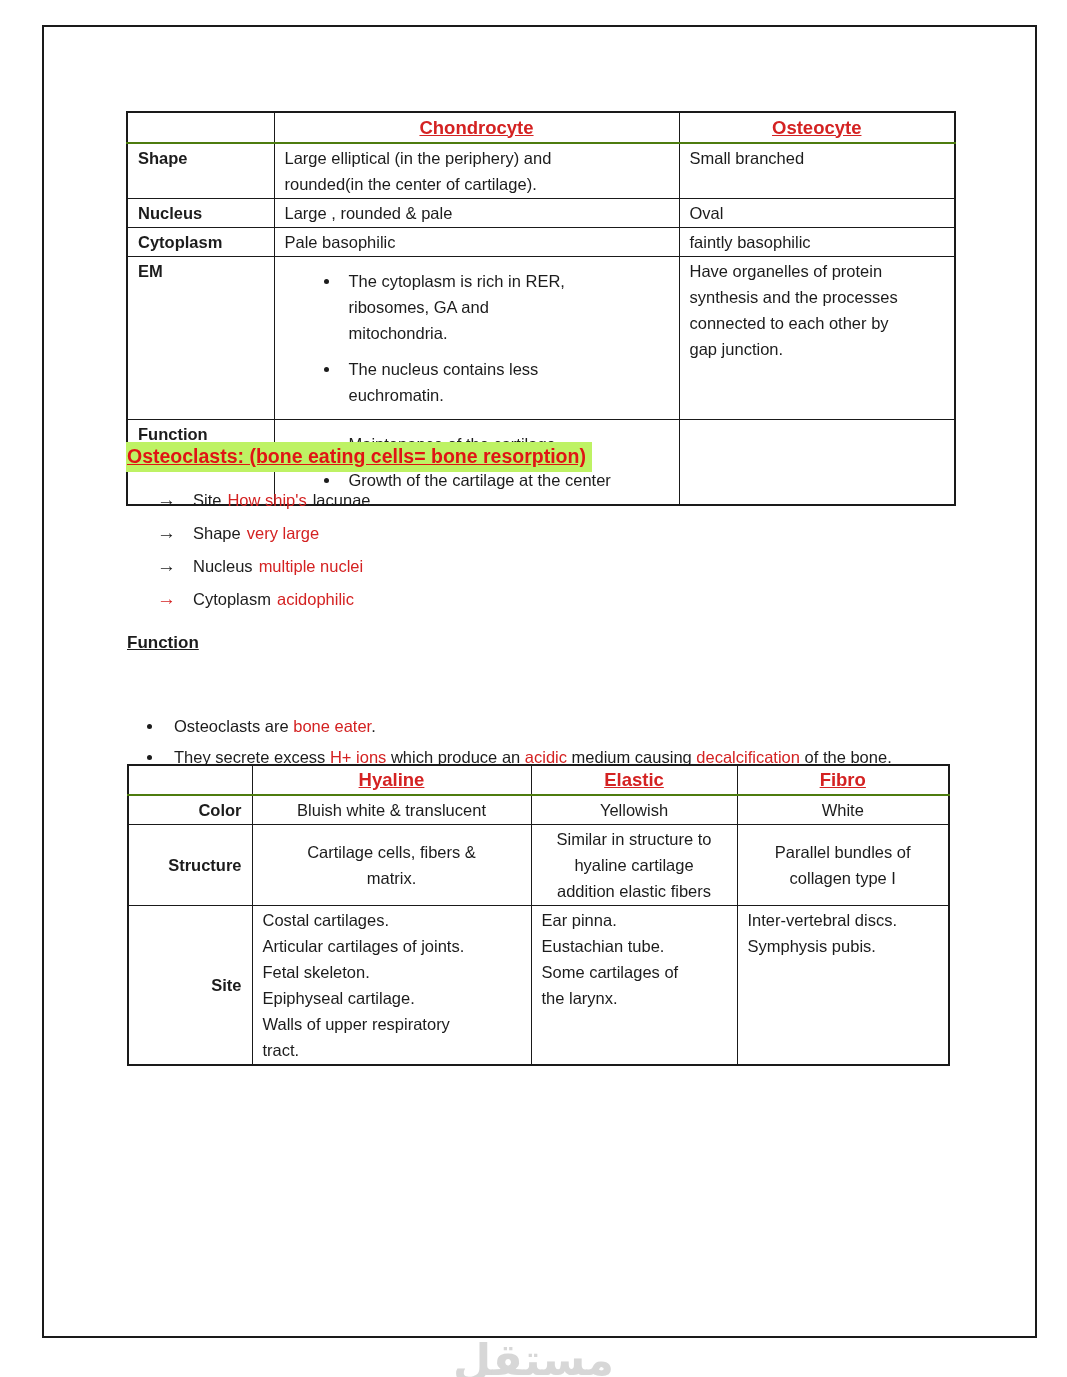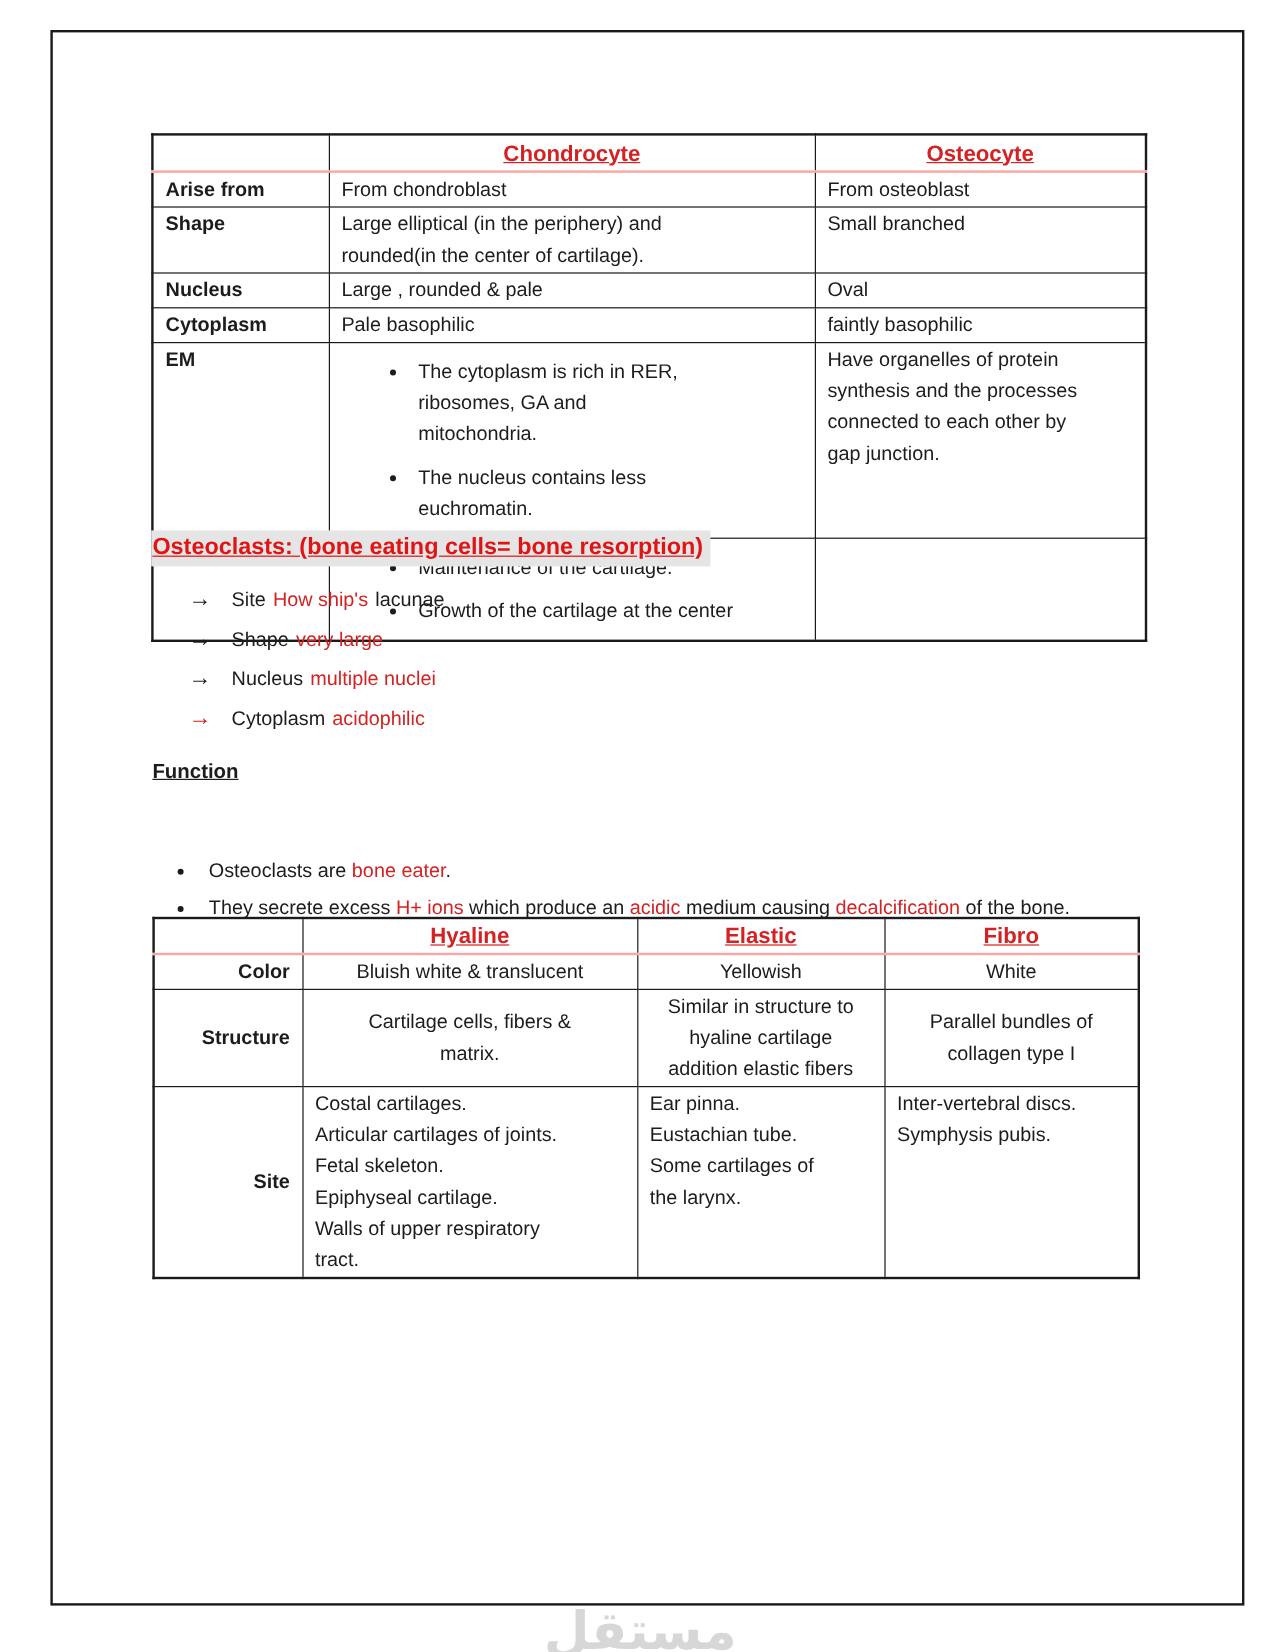--- a/index.html
+++ b/index.html
@@ -38,37 +38,37 @@
   td {
     border: 1.5px solid #1a1a1a;
     padding: 1px 10px;
     font-size: 16.5px;
     line-height: 26px;
     vertical-align: top;
     overflow: hidden;
   }
   .t1 { left: 126px; top: 111px; width: 828px; border: 2px solid #1a1a1a; }
   .t2 { left: 127px; top: 764px; width: 821px; border: 2px solid #1a1a1a; }
-  tr.hdr-row td { border-bottom: 2px solid #fca5a5; }
+  tr.hdr-row td { border-bottom: 2px solid #4d7c0f; }
   td.rhead {
     color: #d42222; font-weight: bold; text-align: center;
     text-decoration: underline; font-size: 18.5px; vertical-align: middle;
   }
   td.lbl { font-weight: bold; }
   .t2 td.lbl { text-align: right; vertical-align: middle; padding-left: 37px; }
   .t2 td.ctr { text-align: center; vertical-align: middle; }
 
   ul.cell-list { margin: 2px 0 0 30px; padding: 0 0 0 16px; }
   ul.cell-list li { padding-left: 8px; margin: 10px; max-width: 244px; }
   ul.cell-list.wide li { max-width: 312px; }
 
   
   .hl-heading {
     left: 126px; top: 442px;
-    background: #e5e5e5;
+    background: #bef264;
     color: #e01414;
     font-weight: bold;
     font-size: 19.5px;
     line-height: 27px;
     text-decoration: underline;
     padding: 1px 6px 2px 1px;
     z-index: 3;
   }
 
   
@@ -103,25 +103,20 @@
   <colgroup>
       <col style="width:147px">
       <col style="width:405px">
       <col style="width:276px">
     </colgroup>
   <tbody>
       <tr class="hdr-row" style="height:31px">
     <td></td>
     <td class="rhead">Chondrocyte</td>
     <td class="rhead">Osteocyte</td>
-  </tr>
-  <tr style="height:28px">
-    <td class="lbl">Arise from</td>
-    <td>From chondroblast</td>
-    <td>From osteoblast</td>
   </tr>
   <tr style="height:53px">
     <td class="lbl">Shape</td>
     <td>
       <div>Large elliptical (in the periphery) and</div>
       <div>rounded(in the center of cartilage).</div>
     </td>
     <td>Small branched</td>
   </tr>
   <tr style="height:27px">

